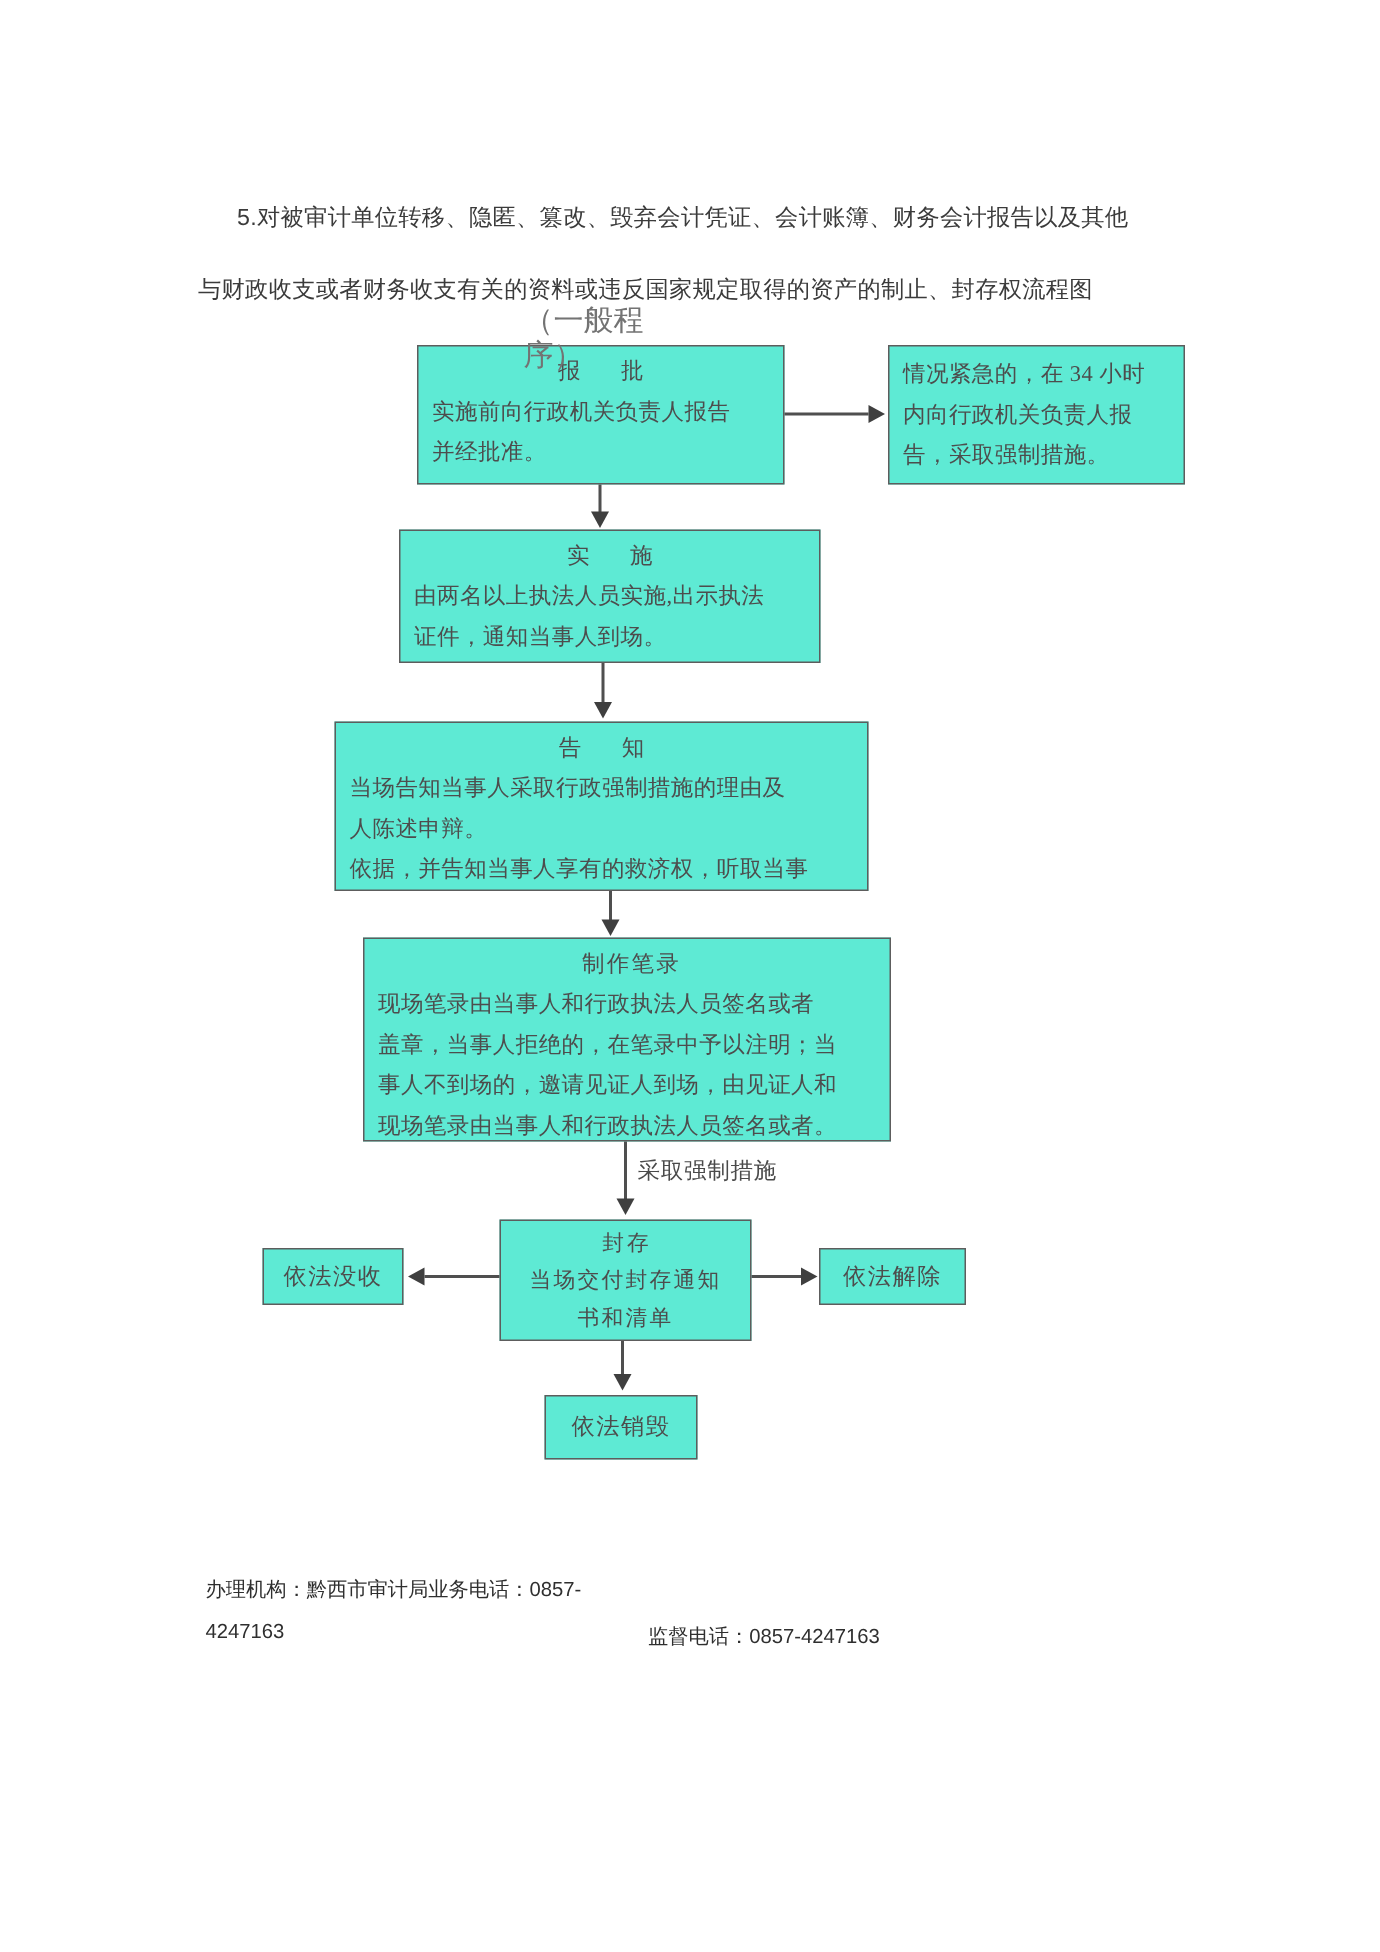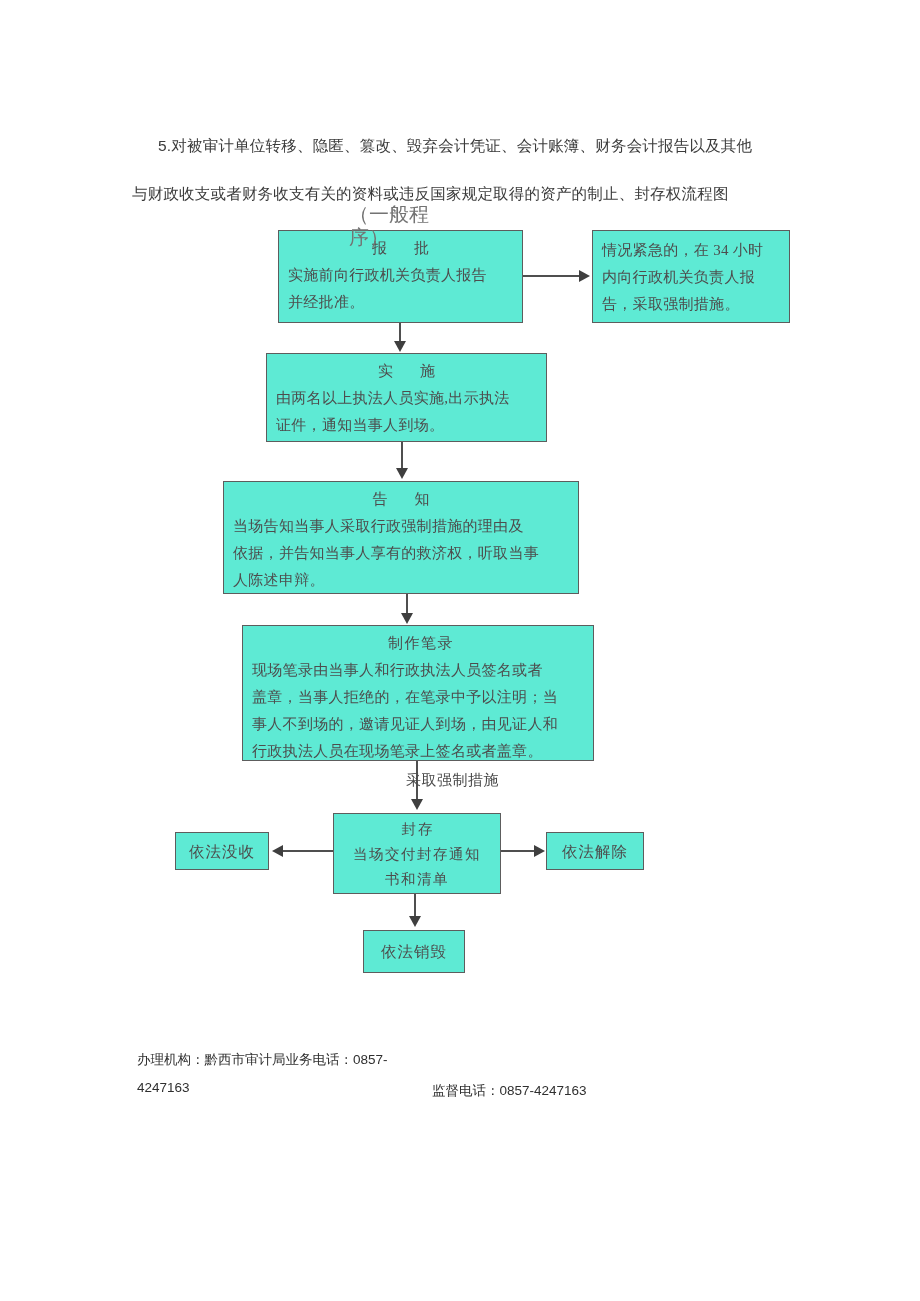--- a/index.html
+++ b/index.html
@@ -190,38 +190,38 @@
     <span class="b">由两名以上执法人员实施,出示执法</span>
     <span class="b">证件，通知当事人到场。</span>
   </div>
 
   <div class="vline" style="left:401px; top:442px; height:28px;"></div>
   <div class="arrow-down" style="left:396px; top:468px;"></div>
 
   <div class="box" id="box-inform">
     <span class="t">告　知</span>
     <span class="b">当场告知当事人采取行政强制措施的理由及</span>
+    <span class="b">人陈述申辩。</span>
     <span class="b">依据，并告知当事人享有的救济权，听取当事</span>
-    <span class="b">人陈述申辩。</span>
   </div>
 
   <div class="vline" style="left:406px; top:594px; height:22px;"></div>
   <div class="arrow-down" style="left:401px; top:613px;"></div>
 
   <div class="box" id="box-record">
     <span class="t" style="letter-spacing:1.5px;">制作笔录</span>
     <span class="b">现场笔录由当事人和行政执法人员签名或者</span>
     <span class="b">盖章，当事人拒绝的，在笔录中予以注明；当</span>
     <span class="b">事人不到场的，邀请见证人到场，由见证人和</span>
-    <span class="b">行政执法人员在现场笔录上签名或者盖章。</span>
+    <span class="b">现场笔录由当事人和行政执法人员签名或者。</span>
   </div>
 
   <div class="vline" style="left:416px; top:761px; height:40px;"></div>
   <div class="arrow-down" style="left:411px; top:799px;"></div>
-  <div class="edge-label" style="left:406px; top:771px;">采取强制措施</div>
+  <div class="edge-label" style="left:425px; top:771px;">采取强制措施</div>
 
   <div class="box" id="box-seal">
     <span class="t">封存</span>
     <span class="b">当场交付封存通知</span>
     <span class="b">书和清单</span>
   </div>
 
   <div class="hline" style="left:283px; top:850px; width:50px;"></div>
   <div class="arrow-left" style="left:272px; top:845px;"></div>
 

